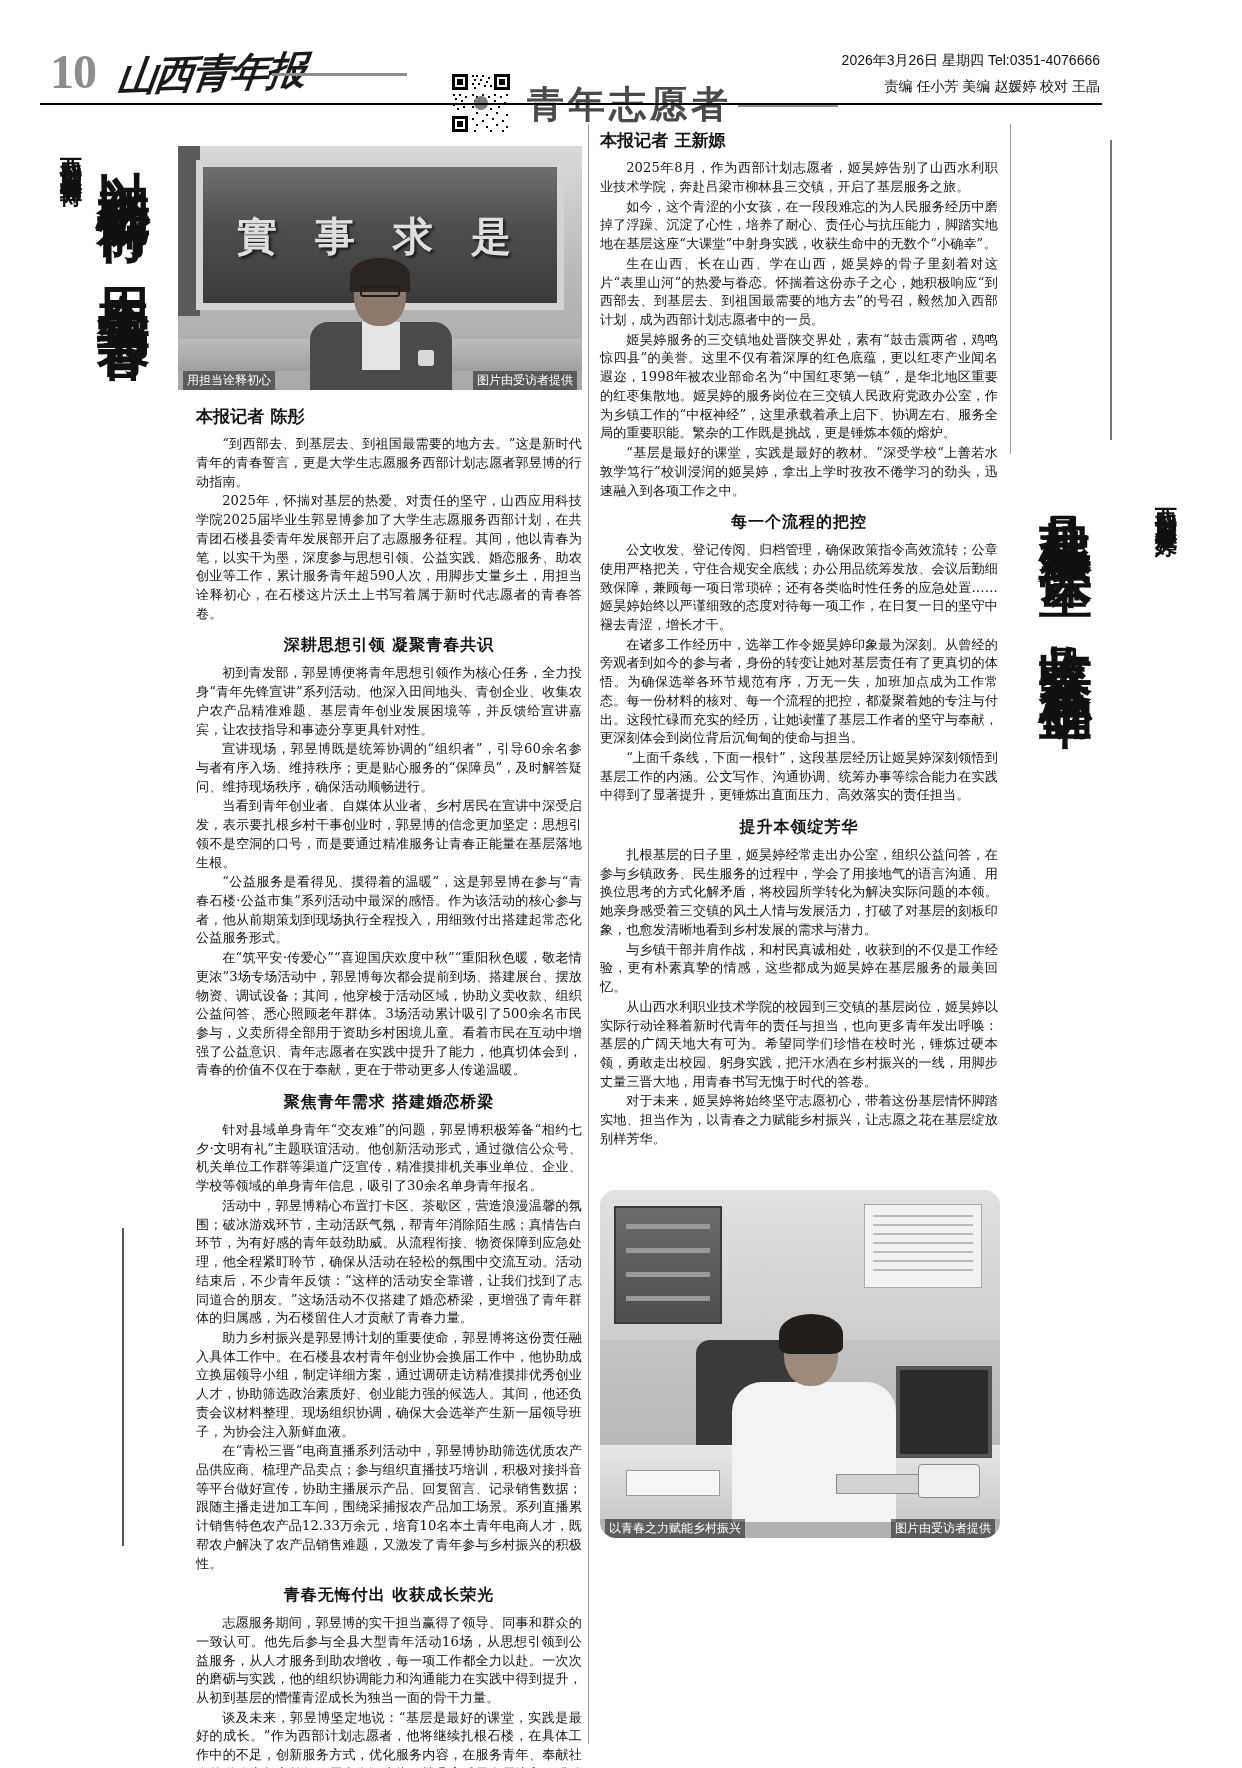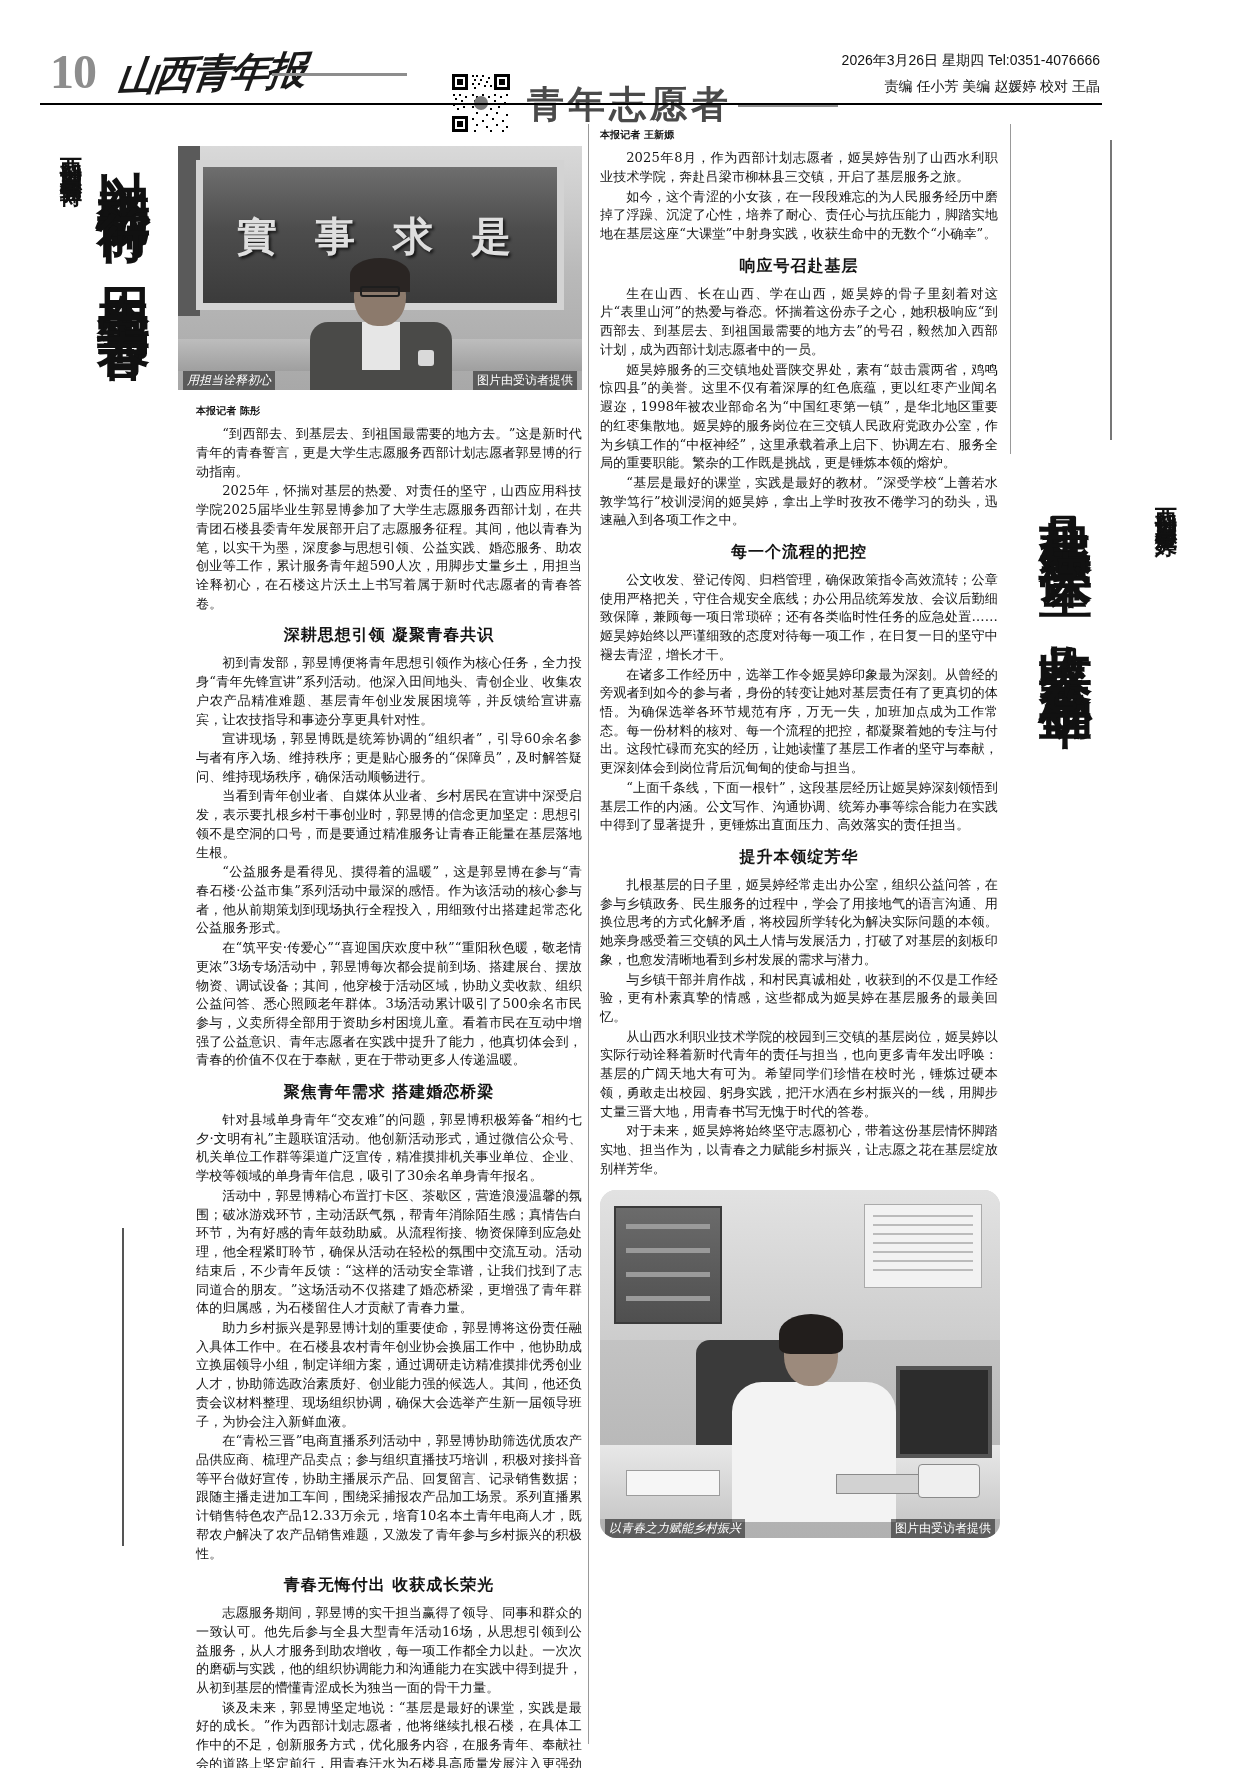--- a/index.html
+++ b/index.html
@@ -96,21 +96,21 @@
 
   
   .photo { position:absolute; background:#cfcfcf; overflow:hidden; }
   .photo .cap-bar {
     position:absolute; left:0; right:0; bottom:0; height:19px;
     display:flex; justify-content:space-between; align-items:center;
     padding:0 5px;
     font-family:"Liberation Sans","DejaVu Sans",sans-serif;
     font-size:12px; color:#fff;
   }
-  .ph-caption-left { background:rgba(25,25,25,0.55); padding:1px 4px;font-style:italic; }
+  .ph-caption-left { background:rgba(25,25,25,0.55); padding:1px 4px; }
   .ph-caption-right { background:rgba(25,25,25,0.55); padding:1px 4px; }
 
   
   #photo-top {
     left:178px; top:146px; width:404px; height:244px;
     background:linear-gradient(180deg,#d9d9d9 0%,#cfcfcf 18%,#b9b9b9 52%,#a8a8a8 100%);
   }
   #photo-top .board {
     position:absolute; left:18px; top:14px; width:368px; height:150px;
     background:linear-gradient(180deg,#6e6e6e,#4d4d4d 45%,#3b3b3b);
@@ -229,21 +229,21 @@
     position:absolute;
     font-family:"DejaVu Serif","Liberation Serif",serif;
     font-size:13.1px;
     line-height:1.43;
     text-align:justify;
     color:#141414;
     letter-spacing:0.1px;
   }
   .byline {
     font-family:"DejaVu Serif",serif;
-    font-size:10px; font-weight:bold; margin-bottom:7px;
+    font-size:17px; font-weight:bold; margin-bottom:7px;
   }
   .subhead {
     font-family:"DejaVu Serif",serif;
     font-size:16px; font-weight:bold;
     text-align:center;
     margin:11px 0 7px 0;
     letter-spacing:1px;
   }
   .p { text-indent:2em; margin-bottom:1px; }
 
@@ -406,21 +406,20 @@
       </div>
   </div>
 
   <div class="artcol" id="col-right">
     <div class="byline">本报记者  王新嫄</div>
     <div>
         <div class="p">2025年8月，作为西部计划志愿者，姬昊婷告别了山西水利职业技术学院，奔赴吕梁市柳林县三交镇，开启了基层服务之旅。</div>
         <div class="p">如今，这个青涩的小女孩，在一段段难忘的为人民服务经历中磨掉了浮躁、沉淀了心性，培养了耐心、责任心与抗压能力，脚踏实地地在基层这座“大课堂”中射身实践，收获生命中的无数个“小确幸”。</div>
       </div>
     <div>
-        <div class="subhead">响应号召赴基层</div>
         <div class="p">生在山西、长在山西、学在山西，姬昊婷的骨子里刻着对这片“表里山河”的热爱与眷恋。怀揣着这份赤子之心，她积极响应“到西部去、到基层去、到祖国最需要的地方去”的号召，毅然加入西部计划，成为西部计划志愿者中的一员。</div>
         <div class="p">姬昊婷服务的三交镇地处晋陕交界处，素有“鼓击震两省，鸡鸣惊四县”的美誉。这里不仅有着深厚的红色底蕴，更以红枣产业闻名遐迩，1998年被农业部命名为“中国红枣第一镇”，是华北地区重要的红枣集散地。姬昊婷的服务岗位在三交镇人民政府党政办公室，作为乡镇工作的“中枢神经”，这里承载着承上启下、协调左右、服务全局的重要职能。繁杂的工作既是挑战，更是锤炼本领的熔炉。</div>
         <div class="p">“基层是最好的课堂，实践是最好的教材。”深受学校“上善若水  敦学笃行”校训浸润的姬昊婷，拿出上学时孜孜不倦学习的劲头，迅速融入到各项工作之中。</div>
         <div class="subhead">每一个流程的把控</div>
         <div class="p">公文收发、登记传阅、归档管理，确保政策指令高效流转；公章使用严格把关，守住合规安全底线；办公用品统筹发放、会议后勤细致保障，兼顾每一项日常琐碎；还有各类临时性任务的应急处置……姬昊婷始终以严谨细致的态度对待每一项工作，在日复一日的坚守中褪去青涩，增长才干。</div>
         <div class="p">在诸多工作经历中，选举工作令姬昊婷印象最为深刻。从曾经的旁观者到如今的参与者，身份的转变让她对基层责任有了更真切的体悟。为确保选举各环节规范有序，万无一失，加班加点成为工作常态。每一份材料的核对、每一个流程的把控，都凝聚着她的专注与付出。这段忙碌而充实的经历，让她读懂了基层工作者的坚守与奉献，更深刻体会到岗位背后沉甸甸的使命与担当。</div>
         <div class="p">“上面千条线，下面一根针”，这段基层经历让姬昊婷深刻领悟到基层工作的内涵。公文写作、沟通协调、统筹办事等综合能力在实践中得到了显著提升，更锤炼出直面压力、高效落实的责任担当。</div>
         <div class="subhead">提升本领绽芳华</div>
         <div class="p">扎根基层的日子里，姬昊婷经常走出办公室，组织公益问答，在参与乡镇政务、民生服务的过程中，学会了用接地气的语言沟通、用换位思考的方式化解矛盾，将校园所学转化为解决实际问题的本领。她亲身感受着三交镇的风土人情与发展活力，打破了对基层的刻板印象，也愈发清晰地看到乡村发展的需求与潜力。</div>
         <div class="p">与乡镇干部并肩作战，和村民真诚相处，收获到的不仅是工作经验，更有朴素真挚的情感，这些都成为姬昊婷在基层服务的最美回忆。</div>

